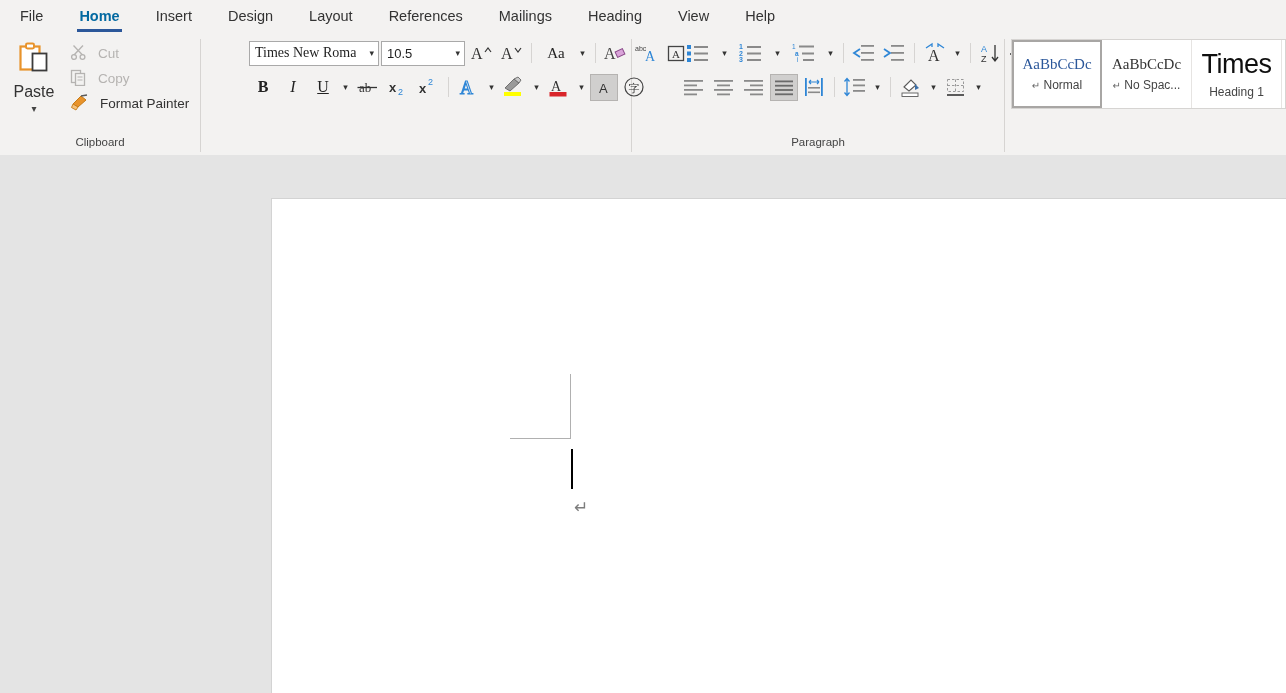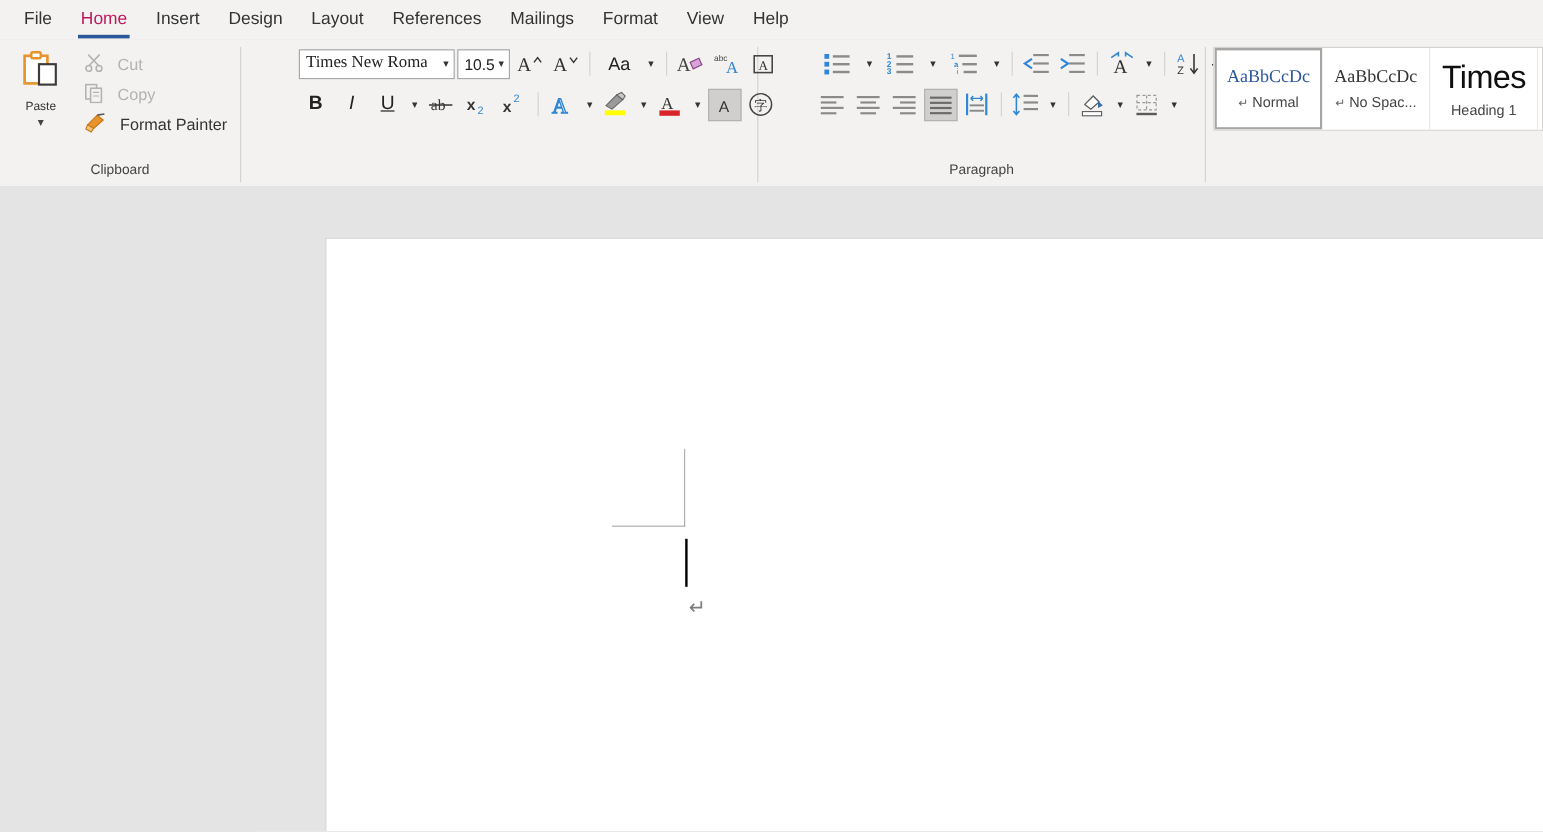--- a/index.html
+++ b/index.html
@@ -8,30 +8,30 @@
     overflow: hidden;
     font-family: "Liberation Sans", sans-serif;
     background: #e4e4e4;
   }
   .app { position: relative; width: 1286px; height: 693px; }
 
   
   .tabbar {
     position: absolute; left: 0; top: 0; width: 1286px; height: 33px;
     background: #f3f2f1;
-    display: flex; align-items: center; padding-left: 8px; gap: 0px;
+    display: flex; align-items: center; padding-left: 8px; gap: 12px;
   }
   .tab {
     position: relative;
     font-size: 14.5px; color: #333333;
     padding: 6px 12px 7px 12px;
     line-height: 1;
     cursor: default; white-space: nowrap;
   }
-  .tab.active { color: #be185d; font-weight: 400; }
+  .tab.active { color: #0369a1; font-weight: 700; }
   .tab.active::after {
     content: ""; position: absolute;
     left: 10px; right: 10px; bottom: -2px; height: 3px;
     background: #2b579a;
   }
 
   
   .ribbon {
     position: absolute; left: 0; top: 33px; width: 1286px; height: 122px;
     background: #f3f2f1;
@@ -48,21 +48,21 @@
     align-self: stretch;
   }
 
   
   .g-clip { width: 200px; }
   .g-clip .rgroup-body { padding-left: 6px; }
   .paste-btn {
     width: 56px; display: flex; flex-direction: column;
     align-items: center; padding-top: 4px; cursor: default;
   }
-  .paste-label { font-size: 10px; color: #333; margin-top: 4px; }
+  .paste-label { font-size: 16px; color: #333; margin-top: 4px; }
   .paste-chev { font-size: 10px; color: #444; line-height: 10px; margin-top: 3px; }
   .clip-col { display: flex; flex-direction: column; padding-top: 4px; margin-left: 4px; }
   .clip-item {
     display: flex; align-items: center; height: 25px;
     padding: 0 6px 0 4px; gap: 11px; cursor: default;
   }
   .clip-item span { font-size: 13.5px; }
   .clip-item.disabled span { color: #b5b3b1; }
   .clip-item.enabled span { color: #333; }
 
@@ -71,34 +71,34 @@
   .g-font .rgroup-body { flex-direction: column; padding-left: 8px; padding-top: 5px; }
   .frow { display: flex; align-items: center; gap: 2px; height: 30px; padding-left: 40px; }
   .frow.r2 { margin-top: 4px; }
   .combo {
     display: flex; align-items: center; justify-content: space-between;
     background: #fff; border: 1px solid #a9a9a9; height: 25px;
     font-size: 14px; color: #222; padding: 0 4px 0 5px;
     font-family: "Liberation Serif", serif;
   }
   .combo.font-name { width: 130px; }
-  .combo.font-size { width: 44px; font-family: "Liberation Sans", sans-serif; font-size: 13px; }
+  .combo.font-size { width: 84px; font-family: "Liberation Sans", sans-serif; font-size: 13px; }
   .combo .cval { overflow: hidden; white-space: nowrap; }
   .combo .carrow { font-size: 9px; color: #333; margin-left: 2px; }
   .ico {
     width: 28px; height: 27px; display: flex; align-items: center;
     justify-content: center; cursor: default; position: relative;
   }
   .ico.active { background: #d0cfce; border: 1px solid #b5b3b1; }
   .ico.wide { width: 36px; }
   .chev { width: 13px; height: 27px; display: flex; align-items: center;
           justify-content: center; font-size: 9px; color: #333; cursor: default; }
   .vsep { width: 1px; height: 20px; background: #d6d4d2; margin: 0 4px; }
 
-  .btxt { font-family: Liberation Sans, sans-serif; font-size: 16px; color: #222; }
+  .btxt { font-family: Liberation Serif, serif; font-size: 16px; color: #222; }
 
   
   .g-para { width: 372px; }
   .g-para .rgroup-body { flex-direction: column; padding-left: 8px; padding-top: 5px; }
 
   
   .g-styles { flex: 1; overflow: hidden; }
   .g-styles .rgroup-body { padding-left: 6px; padding-top: 6px; }
   .style-gallery {
     display: flex; border: 1px solid #d6d4d2; background: #fff;
@@ -162,21 +162,21 @@
 <div class="app">
 
   <div class="tabbar">
     <div class="tab">File</div>
     <div class="tab active">Home</div>
     <div class="tab">Insert</div>
     <div class="tab">Design</div>
     <div class="tab">Layout</div>
     <div class="tab">References</div>
     <div class="tab">Mailings</div>
-    <div class="tab">Format</div>
+    <div class="tab">Heading</div>
     <div class="tab">View</div>
     <div class="tab">Help</div>
   </div>
 
   <div class="ribbon">
 
     <div class="rgroup g-clip">
       <div class="rgroup-body">
         <div class="paste-btn">
           <span>

